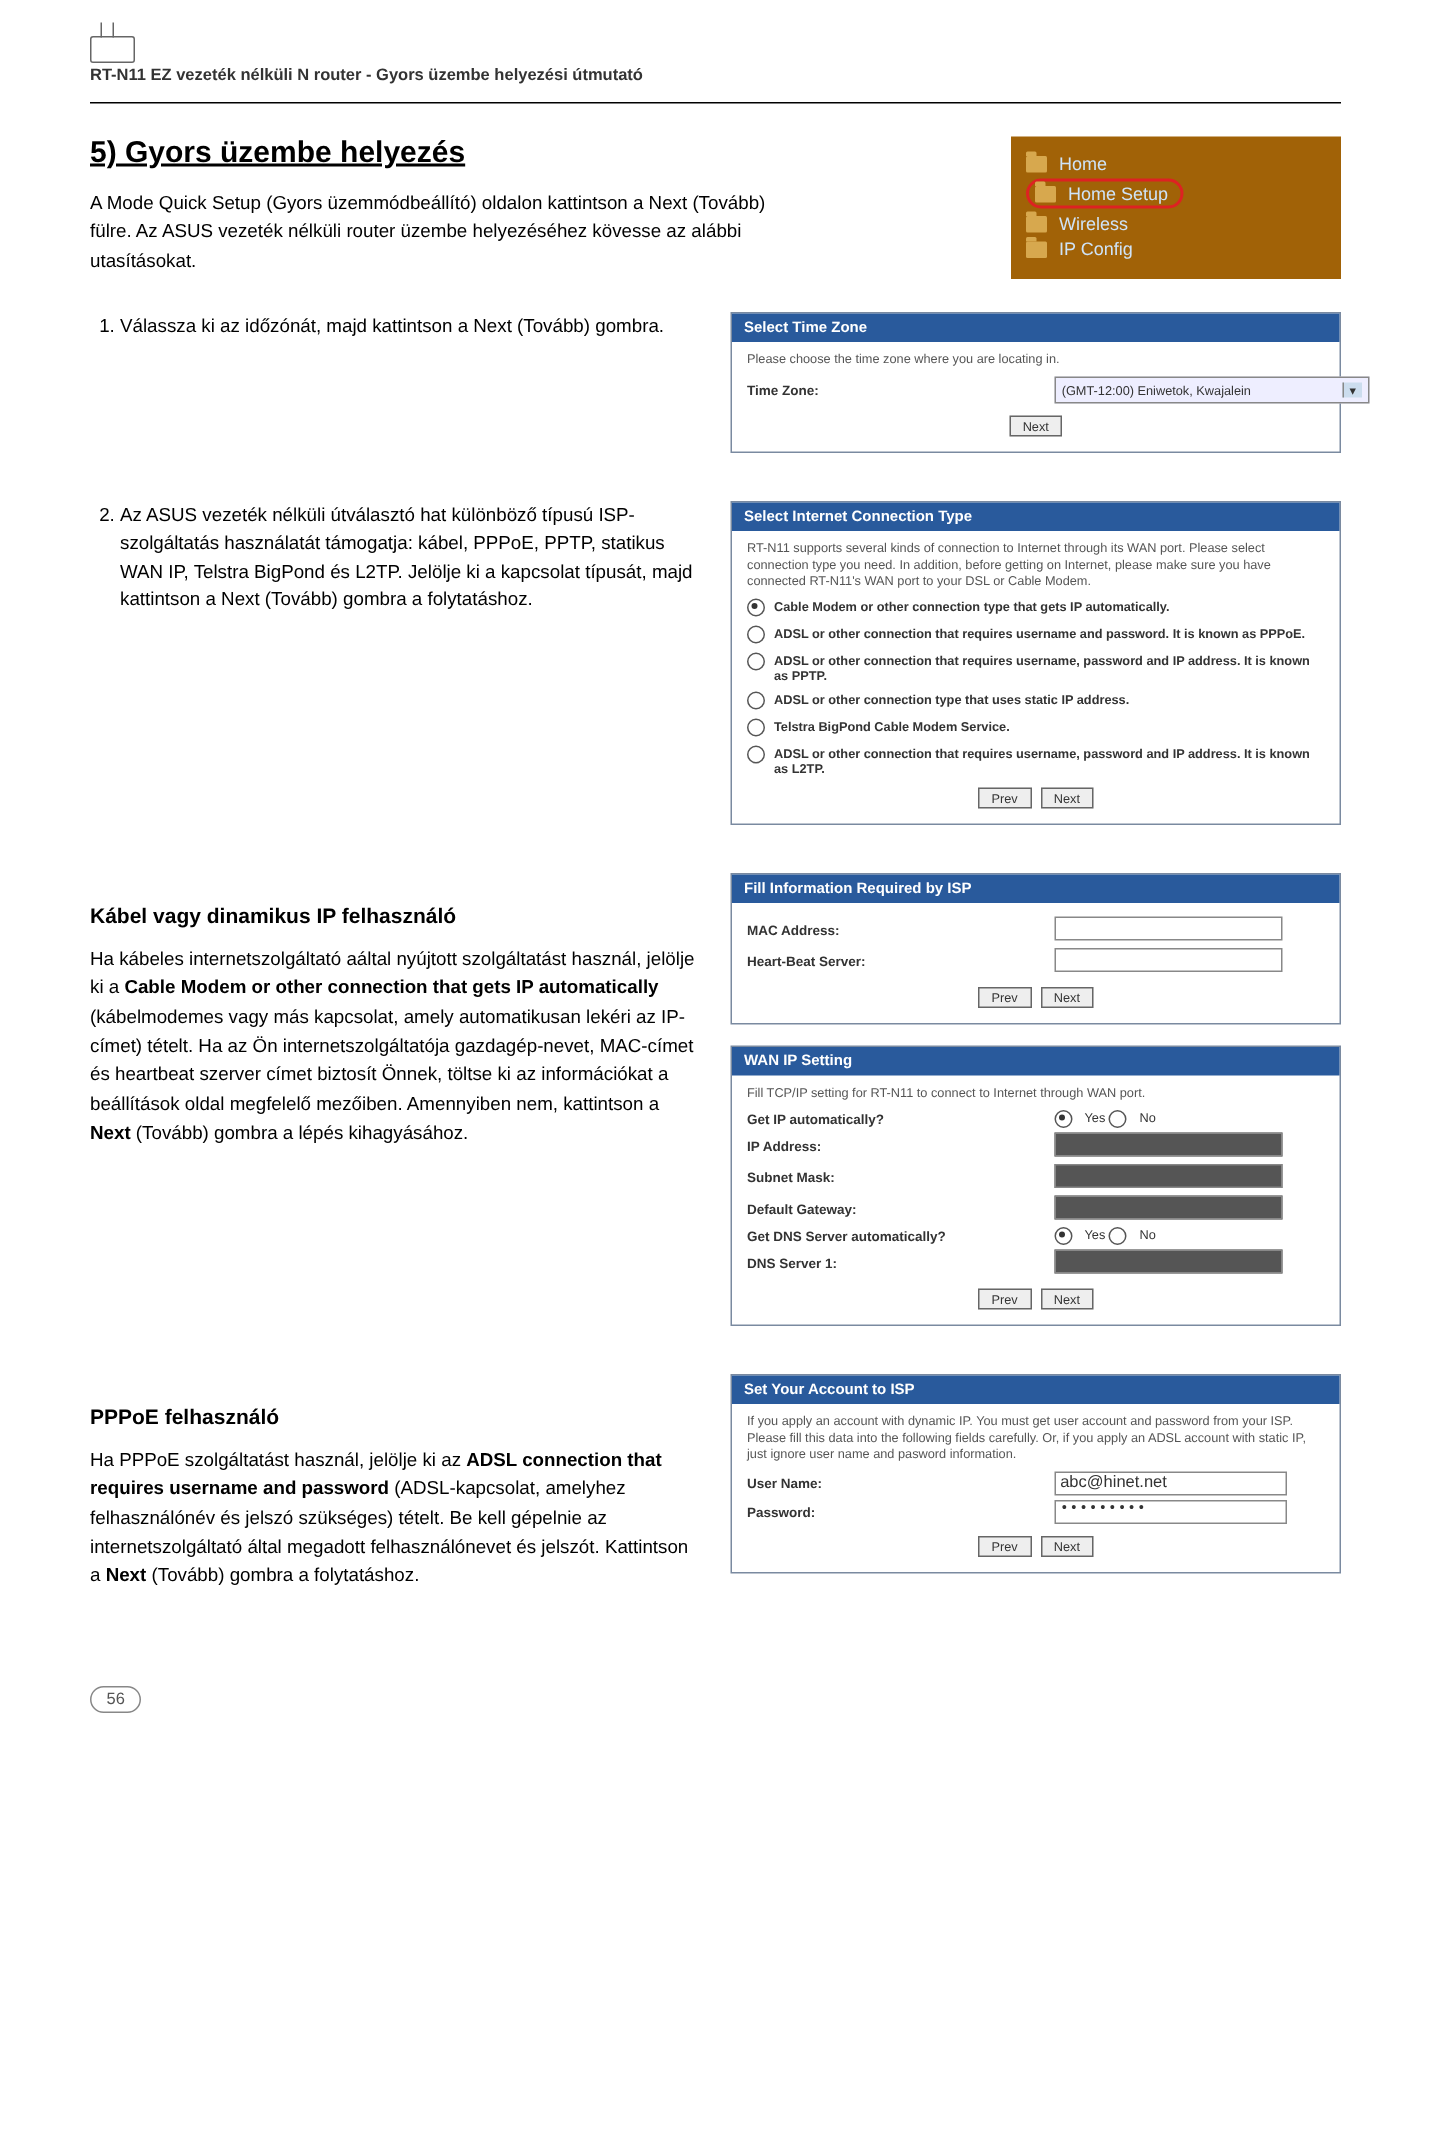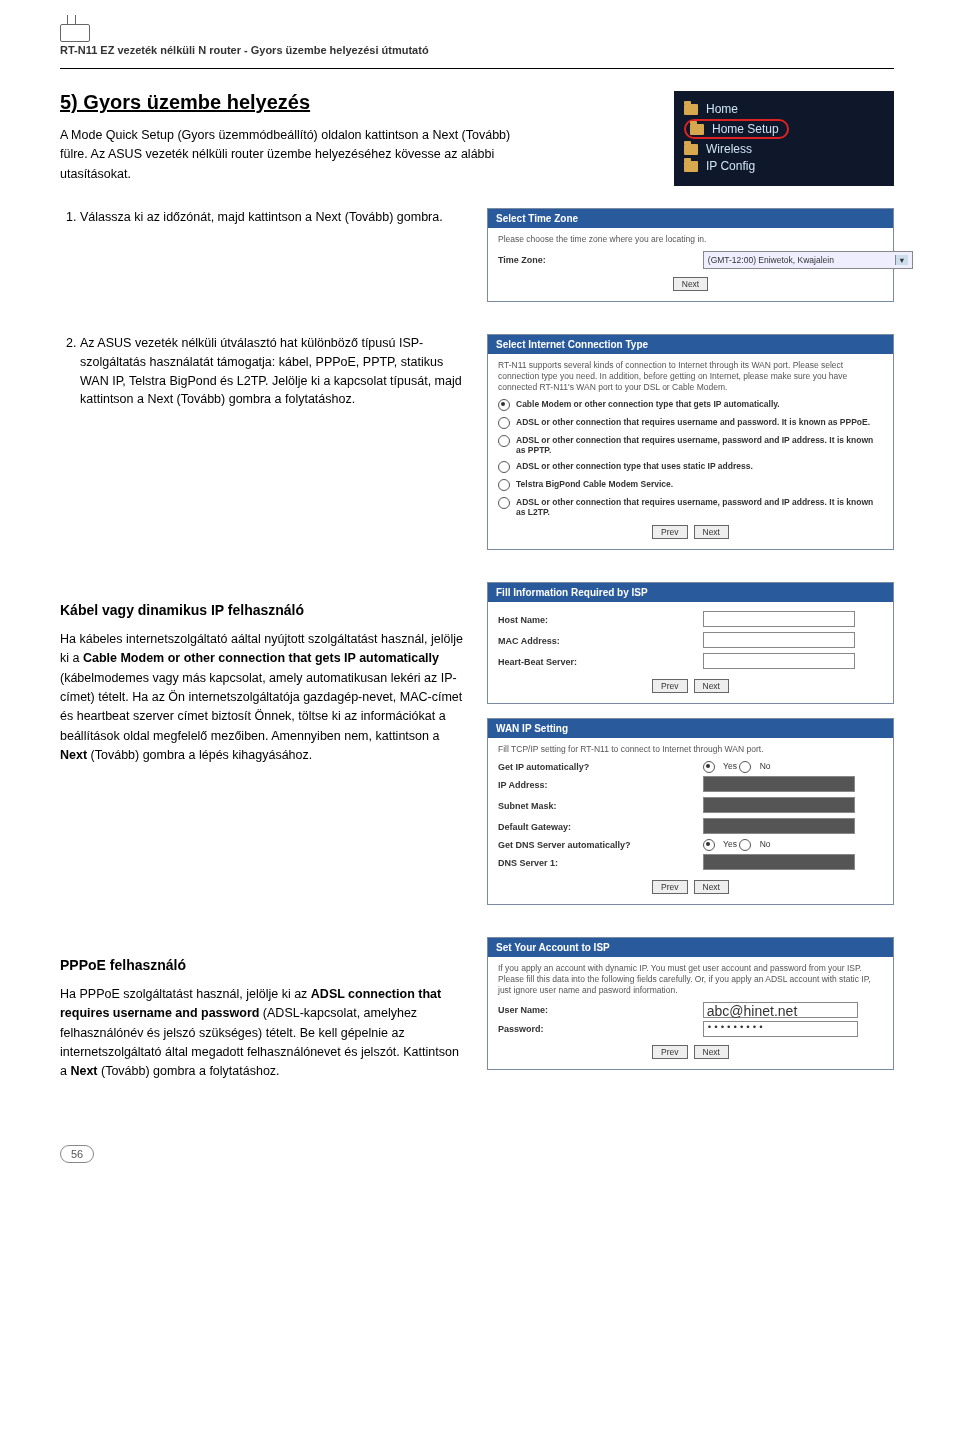--- a/index.html
+++ b/index.html
@@ -14,21 +14,21 @@
 
 .two-col { display: flex; gap: 20px; margin-bottom: 18px; }
 .left-col { flex: 1 1 50%; font-size: 12.5px; line-height: 1.5; }
 .right-col { flex: 1 1 50%; }
 
 .body-text { font-size: 12.5px; line-height: 1.55; }
 .body-text b { font-weight: bold; }
 ol.steps { margin: 0; padding-left: 20px; }
 ol.steps li { margin-bottom: 14px; }
 
-.nav-box { width: 200px; background: #0f172a; padding: 8px 10px 10px 10px; color: #cfe3f7; font-size: 12px; float: right; margin-left: 24px; margin-bottom: 10px; }
+.nav-box { width: 200px; background: #a16207; padding: 8px 10px 10px 10px; color: #cfe3f7; font-size: 12px; float: right; margin-left: 24px; margin-bottom: 10px; }
 .nav-row { display: flex; align-items: center; margin: 3px 0; }
 .folder { width: 14px; height: 11px; background: #d7a84e; border-radius: 1px; margin-right: 8px; position: relative; }
 .folder:before { content:""; position:absolute; top:-3px; left:0; width:7px; height:3px; background:#d7a84e; border-radius:1px 1px 0 0; }
 .nav-highlight { border: 2px solid #d22; border-radius: 20px; padding: 1px 8px 1px 4px; display: inline-flex; align-items: center; }
 
 .panel { border: 1px solid #7a8aa0; margin-bottom: 14px; font-size: 9px; color: #333; background: #fff; }
 .panel-header { background: #295a9c; color: #fff; font-weight: bold; font-size: 10px; padding: 4px 8px; }
 .panel-body { padding: 6px 10px; }
 .panel-row { display: flex; margin: 3px 0; align-items: center; gap: 20px; }
 .panel-label { flex: 0 0 48%; }
@@ -164,24 +164,20 @@
   <div class="two-col">
     <div class="left-col body-text">
       <div class="sub-title">Kábel vagy dinamikus IP felhasználó</div>
       <span>Ha kábeles internetszolgáltató aáltal nyújtott szolgáltatást használ, jelölje ki a </span><b>Cable Modem or other connection that gets IP automatically</b><span> (kábelmodemes vagy más kapcsolat, amely automatikusan lekéri az IP-címet) tételt. Ha az Ön internetszolgáltatója gazdagép-nevet, MAC-címet és heartbeat szerver címet biztosít Önnek, töltse ki az információkat a beállítások oldal megfelelő mezőiben. Amennyiben nem, kattintson a </span><b>Next</b><span> (Tovább) gombra a lépés kihagyásához.</span>
     </div>
     <div class="right-col">
       <div class="panel">
         <div class="panel-header">Fill Information Required by ISP</div>
         <div class="panel-body">
           <div class="panel-row">
-              <div class="panel-label"><b>Host Name:</b></div>
-              <div class="panel-field"><span class="input"></span></div>
-            </div>
-          <div class="panel-row">
               <div class="panel-label"><b>MAC Address:</b></div>
               <div class="panel-field"><span class="input"></span></div>
             </div>
           <div class="panel-row">
               <div class="panel-label"><b>Heart-Beat Server:</b></div>
               <div class="panel-field"><span class="input"></span></div>
             </div>
           <div class="btn-row"><span class="btn">Prev</span><span class="btn">Next</span></div>
         </div>
       </div>
@@ -225,21 +221,21 @@
       <div class="sub-title">PPPoE felhasználó</div>
       <span>Ha PPPoE szolgáltatást használ, jelölje ki az </span><b>ADSL connection that requires username and password</b><span> (ADSL-kapcsolat, amelyhez felhasználónév és jelszó szükséges) tételt. Be kell gépelnie az internetszolgáltató által megadott felhasználónevet és jelszót. Kattintson a </span><b>Next</b><span> (Tovább) gombra a folytatáshoz.</span>
     </div>
     <div class="right-col">
       <div class="panel">
         <div class="panel-header">Set Your Account to ISP</div>
         <div class="panel-body">
           <div class="small-desc">If you apply an account with dynamic IP. You must get user account and password from your ISP. Please fill this data into the following fields carefully. Or, if you apply an ADSL account with static IP, just ignore user name and pasword information.</div>
           <div class="panel-row">
               <div class="panel-label"><b>User Name:</b></div>
-              <div class="panel-field"><span class="input" style="font-size:14px; padding-left:3px;">abc@hinet.net</span></div>
+              <div class="panel-field"><span class="input" style="font-size:11px; padding-left:3px;">abc@hinet.net</span></div>
             </div>
           <div class="panel-row">
               <div class="panel-label"><b>Password:</b></div>
               <div class="panel-field"><span class="input pw-dots">•••••••••</span></div>
             </div>
           <div class="btn-row"><span class="btn">Prev</span><span class="btn">Next</span></div>
         </div>
       </div>
     </div>
   </div>

